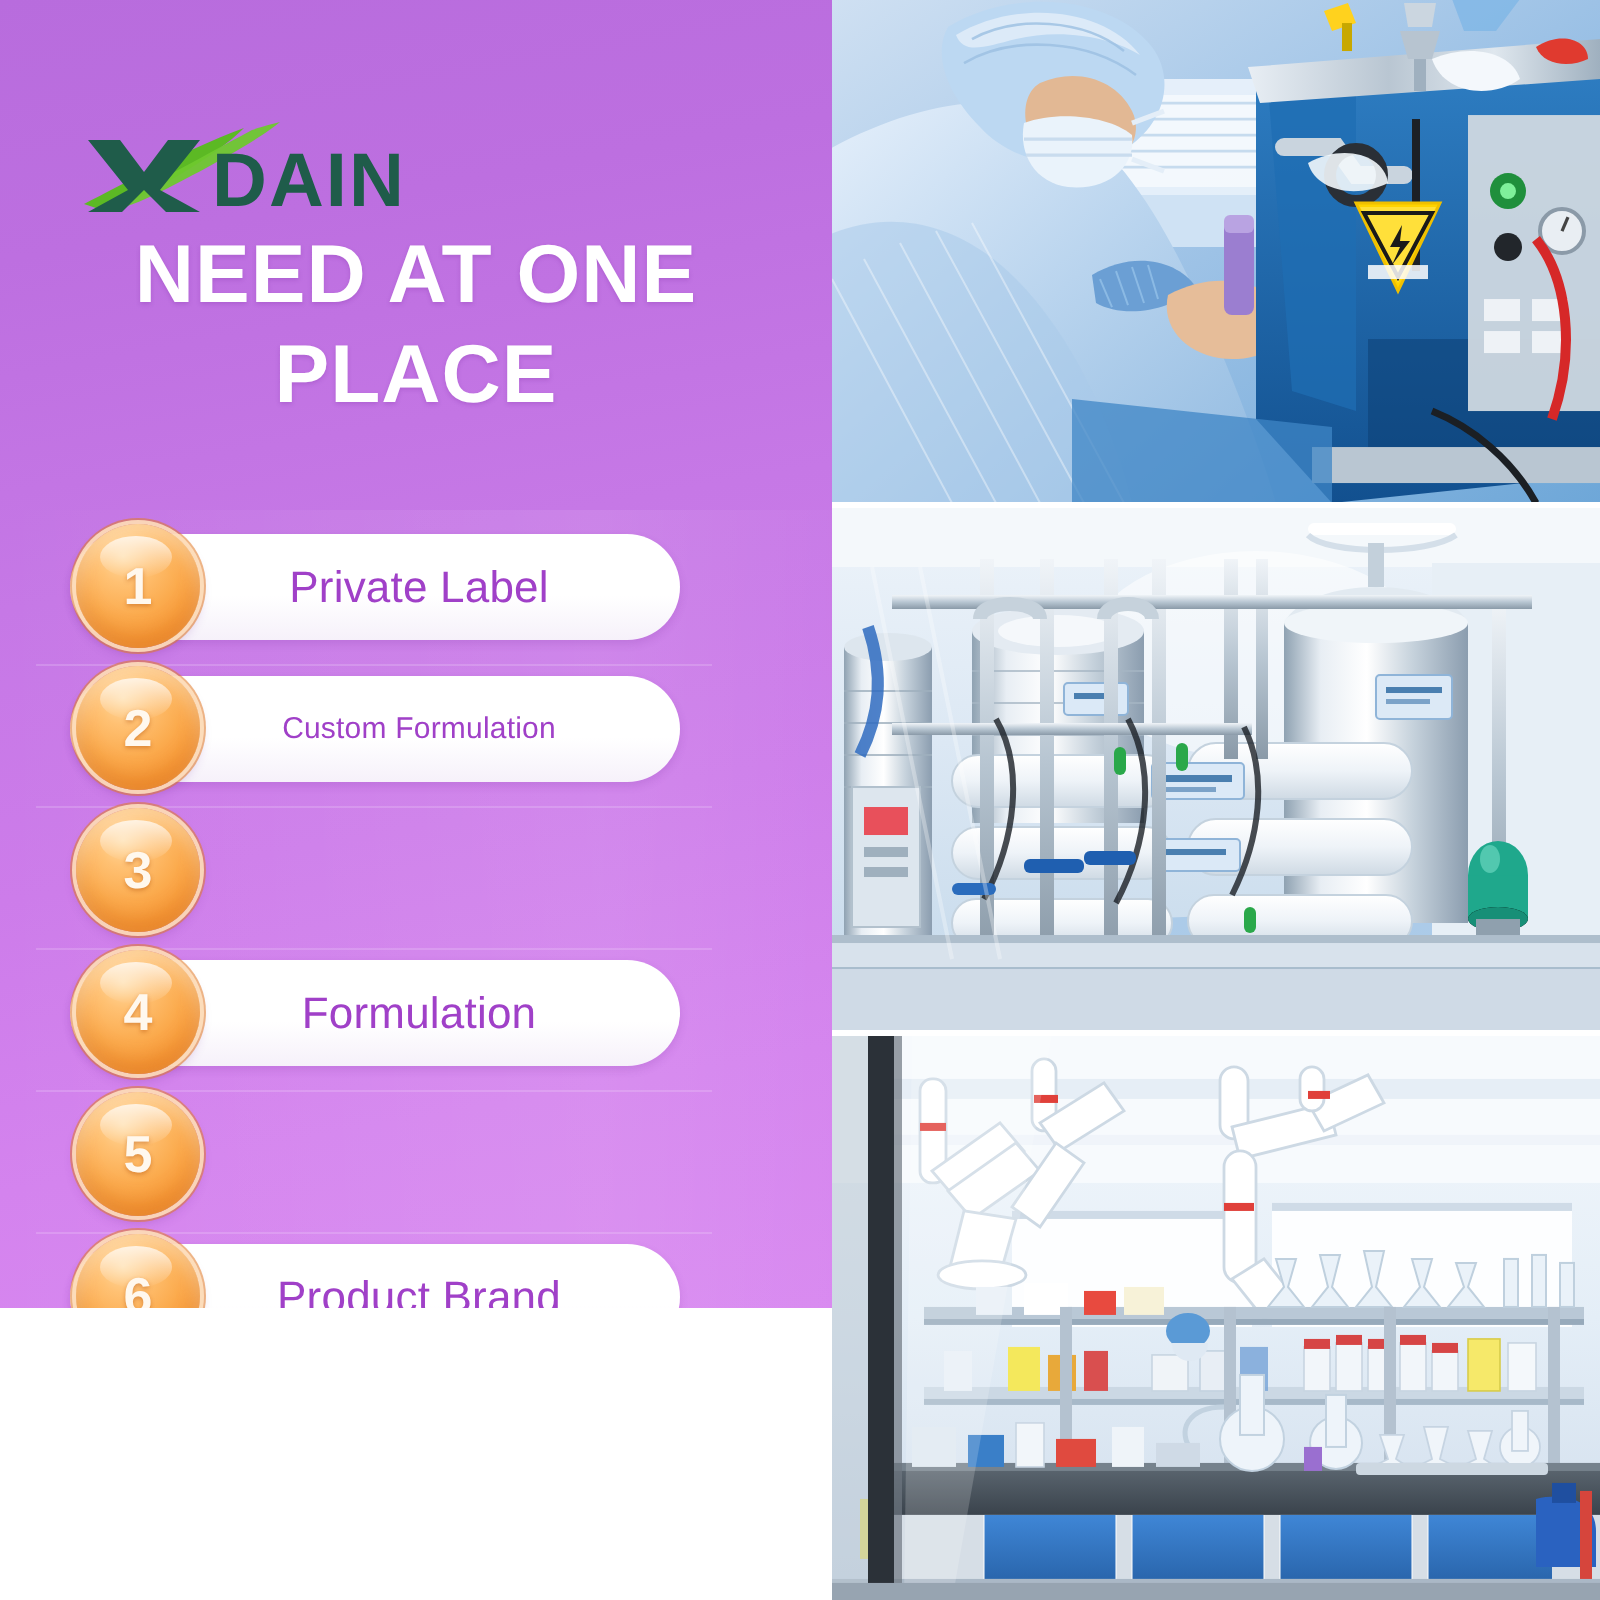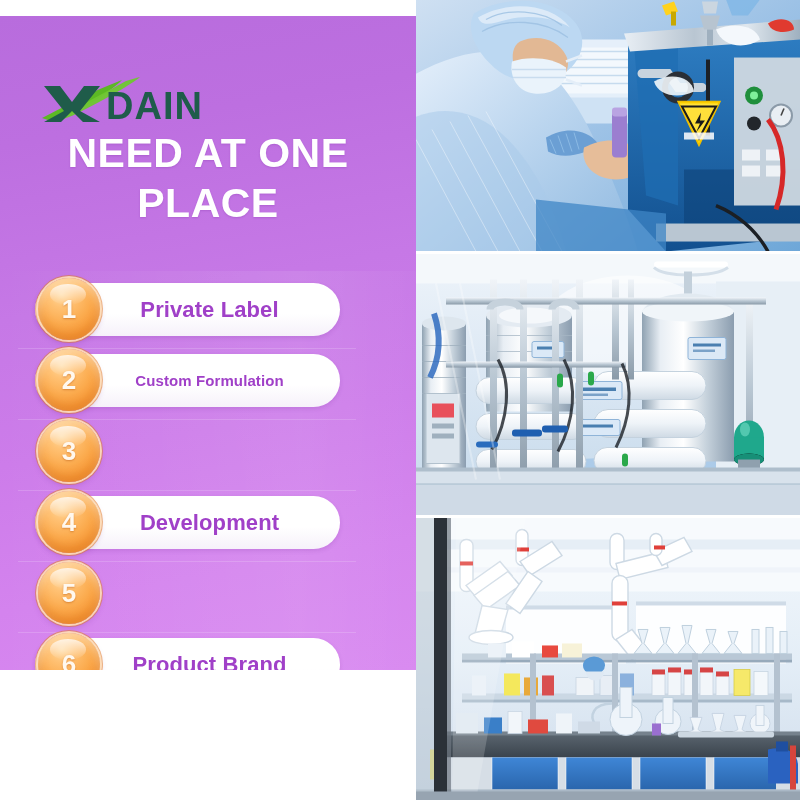--- a/index.html
+++ b/index.html
@@ -22,21 +22,20 @@
     width:416px; height:654px;
     background:linear-gradient(170deg,
         #b86cdd 0%,
         #bd6fe0 18%,
         #c678e6 42%,
         #cd7cea 62%,
         #d483ee 82%,
         #d888f0 100%);
     overflow:hidden;
     flex:0 0 416px;
-    margin-top:16px;
   }
   
   .panel-sheen {
     position:absolute; left:0; right:0; top:255px; height:420px;
     background:linear-gradient(90deg,
        rgba(255,255,255,0.00) 0%,
        rgba(255,255,255,0.05) 40%,
        rgba(255,255,255,0.09) 72%,
        rgba(255,255,255,0.02) 100%);
     pointer-events:none;
@@ -94,21 +93,21 @@
     box-shadow:0 2px 4px rgba(110,40,150,0.16);
     display:flex;
     align-items:center;
     justify-content:center;
     padding-left:54px;
     padding-right:10px;
   }
   .pill-label {
     color:#a040c8;
     font-size:22px;
-    font-weight:bold;
+    font-weight:normal;
     letter-spacing:0.1px;
     white-space:nowrap;
     line-height:1;
   }
   .feature-row.compact .pill-label { font-size:15px; }
 
   .badge {
     position:absolute;
     left:38px; top:0px;
     width:62px; height:62px;
@@ -218,21 +217,21 @@
       </div>
 
       <div class="feature-row">
         <div class="badge">
           <span class="badge-num">3</span>
         </div>
       </div>
 
       <div class="feature-row">
         <div class="pill">
-          <span class="pill-label">Development</span>
+          <span class="pill-label">Formulation</span>
         </div>
         <div class="badge">
           <span class="badge-num">4</span>
         </div>
       </div>
 
       <div class="feature-row compact">
         <div class="badge">
           <span class="badge-num">5</span>
         </div>

